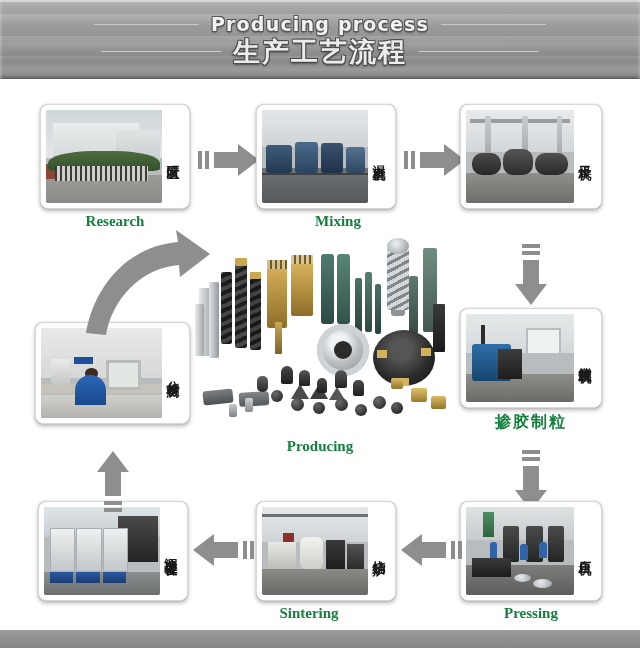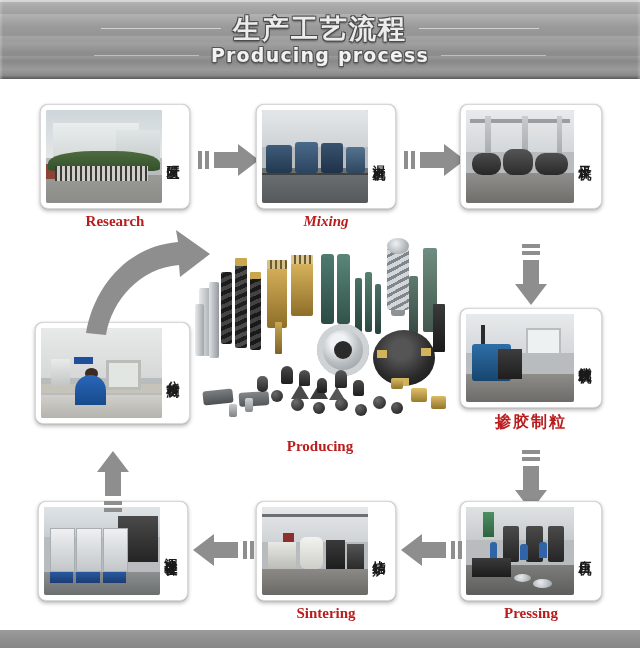--- a/index.html
+++ b/index.html
@@ -90,21 +90,21 @@
     display:flex;align-items:center;justify-content:center;
     writing-mode:vertical-rl;
     font-family:"DejaVu Sans", sans-serif;
     font-size:13px;font-weight:bold;color:#1a1a1a;
     letter-spacing:1px;line-height:15px;
     text-shadow:0 1px 0 rgba(255,255,255,.8);
   }
   .caption{
     position:absolute;text-align:center;
     font-family:"Liberation Serif", serif;
-    font-weight:bold;font-size:15px;color:#b91c1c;
+    font-weight:bold;font-size:15px;color:#15803d;
     white-space:nowrap;
   }
   .caption.cn{font-family:"DejaVu Sans", sans-serif;font-size:16px;letter-spacing:2px;}
 
   
   .scene{position:absolute;inset:0;}
   .sky{position:absolute;left:0;top:0;right:0;height:48%;}
   .ground{position:absolute;left:0;bottom:0;right:0;height:34%;}
 
   
@@ -196,28 +196,28 @@
 
   <div class="header">
     <div class="edge-top"></div>
     <div class="edge-side-l"></div>
     <div class="edge-side-r"></div>
     <div class="sheen s1"></div>
     <div class="sheen s2"></div>
     <div class="sheen s3"></div>
 
     <div class="title-wrap">
+      <div class="title-row r2">
+        <div class="rule"></div>
+        <div class="title-en">Producing process</div>
+        <div class="rule"></div>
+      </div>
       <div class="title-row r1">
         <div class="rule"></div>
         <div class="title-cn">生产工艺流程</div>
-        <div class="rule"></div>
-      </div>
-      <div class="title-row r2">
-        <div class="rule"></div>
-        <div class="title-en">Producing process</div>
         <div class="rule"></div>
       </div>
     </div>
   </div>
 
   <div class="card" style="left:40px;top:104px;width:150px;height:105px;">
     <div class="photo">
       <div class="scene ph-research">
         <div class="sky"></div>
           <div class="ground"></div>
@@ -250,21 +250,21 @@
           <div class="ground"></div>
         <div class="m1"></div>
           <div class="m2"></div>
           <div class="m3"></div>
           <div class="m4"></div>
         <div class="floorline"></div>
       </div>
     </div>
     <div class="vlabel">湿磨机</div>
   </div>
-  <div class="caption" style="left:256px;top:213px;width:140px;font-style:italic;">Mixing</div>
+  <div class="caption" style="left:268px;top:213px;width:140px;">Mixing</div>
 
   <div class="arrow" style="left:404px;top:140px;width:62px;height:40px;">
     <svg width="62" height="40" viewBox="0 0 62 40">
       <g fill="#8e8e8e">
         <rect x="0" y="11" width="4" height="18"></rect>
         <rect x="7" y="11" width="4" height="18"></rect>
         <path d="M16 12 H40 V4 L61 20 L40 36 V28 H16 Z"></path>
       </g>
     </svg>
   </div>
@@ -360,21 +360,21 @@
         <div class="truss"></div>
         <div class="cab"></div>
           <div class="red"></div>
         <div class="furn"></div>
           <div class="cab2"></div>
           <div class="cab3"></div>
       </div>
     </div>
     <div class="vlabel">烧结炉</div>
   </div>
-  <div class="caption" style="left:256px;top:605px;width:140px;">Sintering</div>
+  <div class="caption" style="left:239px;top:605px;width:140px;">Sintering</div>
 
   <div class="arrow" style="left:192px;top:530px;width:62px;height:40px;">
     <svg width="62" height="40" viewBox="0 0 62 40">
       <g fill="#8e8e8e">
         <rect x="58" y="11" width="4" height="18"></rect>
         <rect x="51" y="11" width="4" height="18"></rect>
         <path d="M46 12 H22 V4 L1 20 L22 36 V28 H46 Z"></path>
       </g>
     </svg>
   </div>

